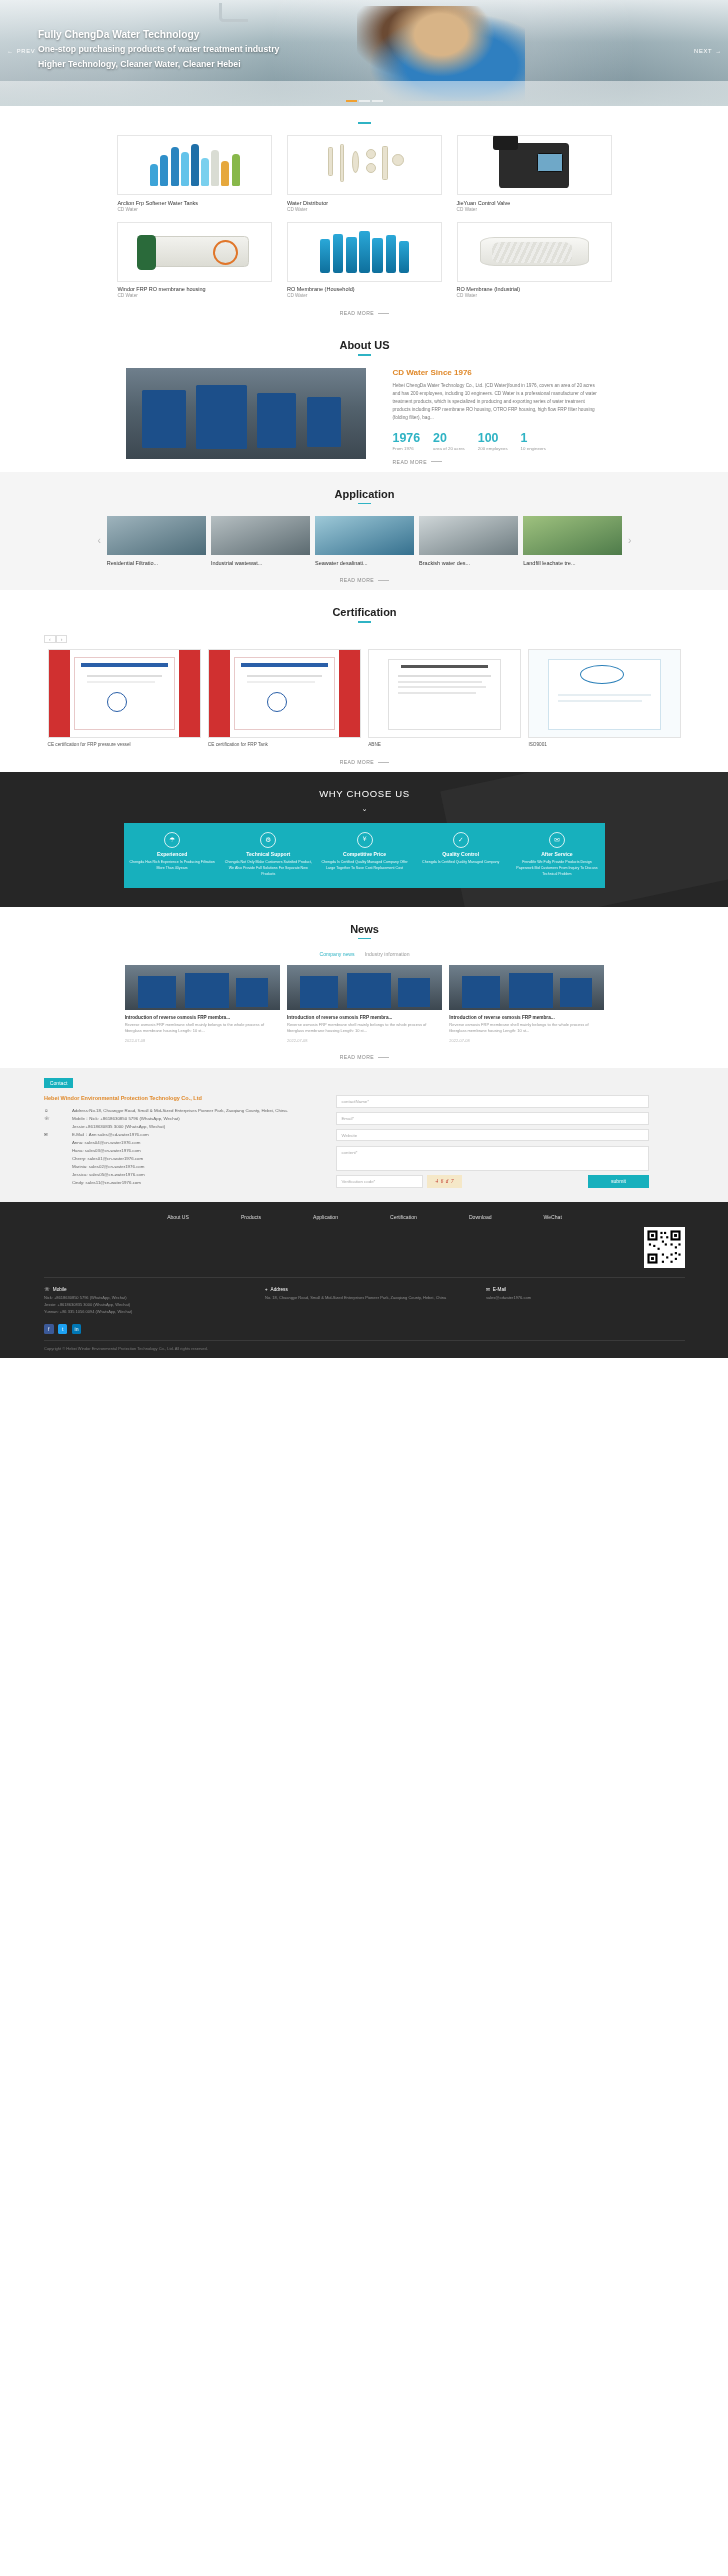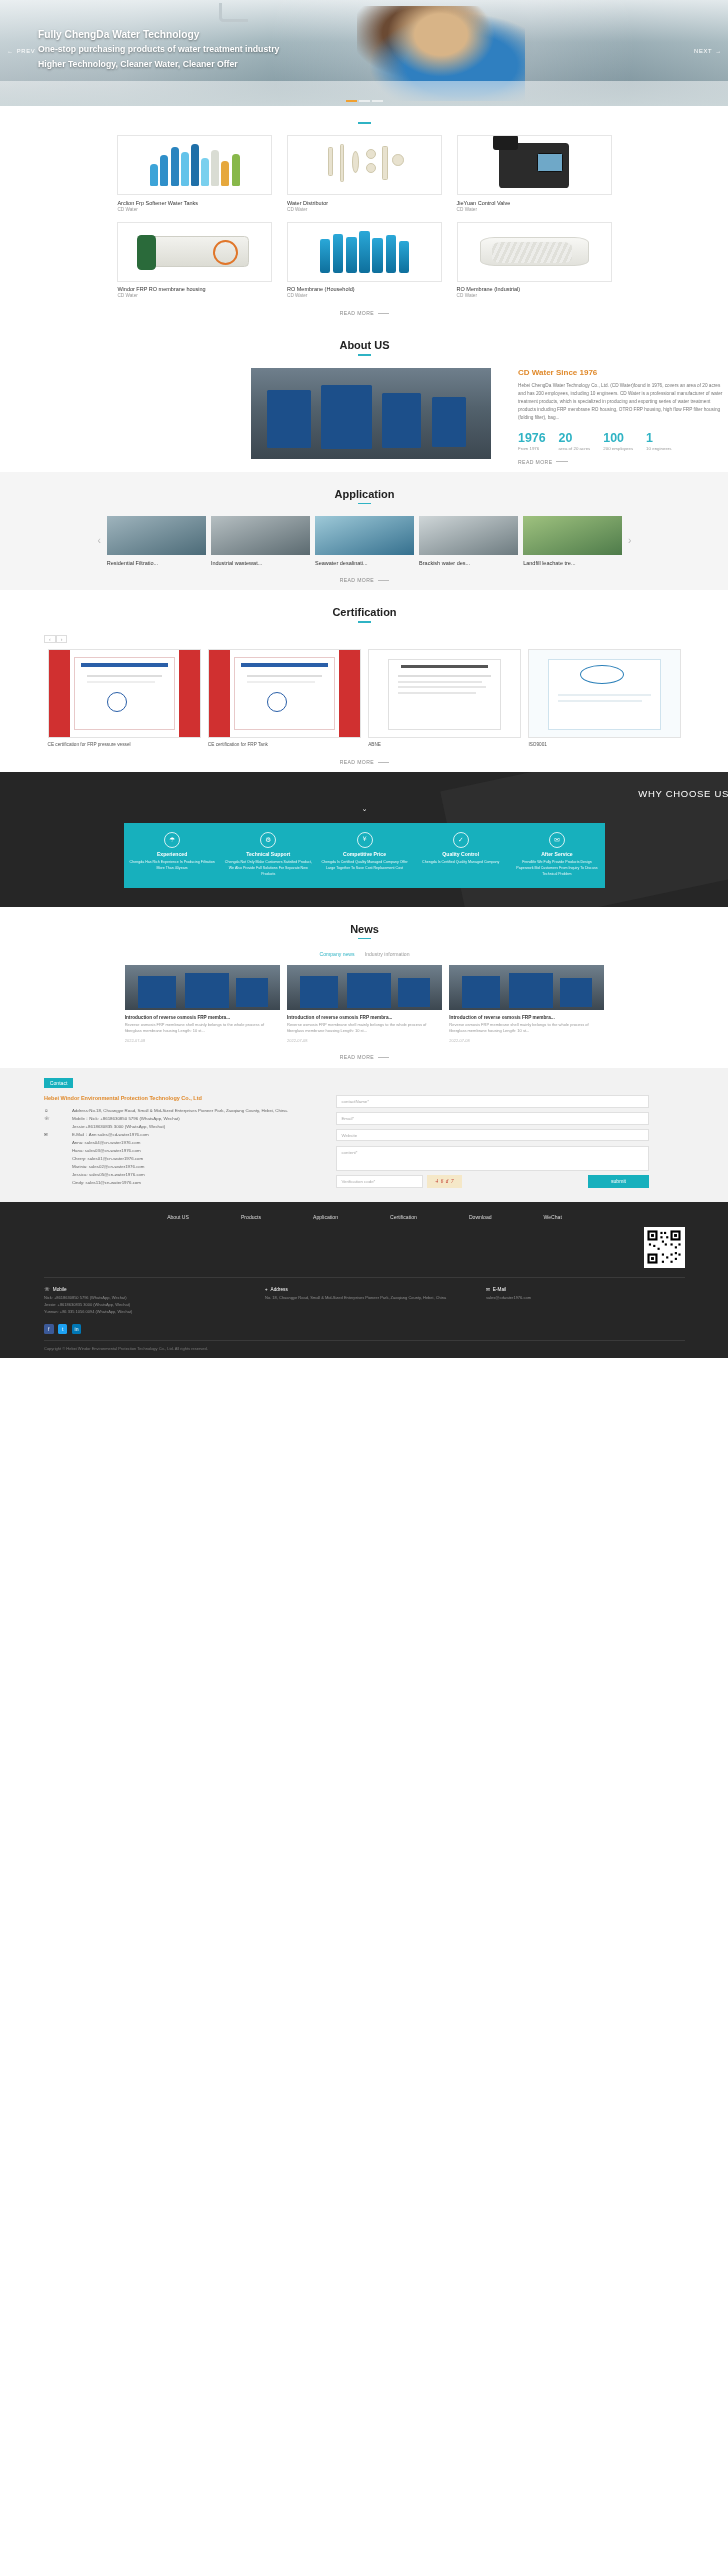--- a/index.html
+++ b/index.html
@@ -140,21 +140,21 @@
   .mhouse .cap { position: absolute; left: -4.4px; top: -2.2px; width: 19px; height: 35px; background: #2a6a3a; border-radius: 4.4px; }
   .mhouse .ring { position: absolute; right: 10.2px; top: 2.9px; width: 25px; height: 25px; border: 2.2px solid #e0762a; border-radius: 50%; }
   
   .hm { display: flex; gap: 2.9px; align-items: flex-end; }
   .hm i { width: 10.2px; background: linear-gradient(180deg,#2aa8d8,#0e6f9c); border-radius: 2.2px; }
   
   .im { width: 109px; height: 29px; background: linear-gradient(180deg,#f7f7f4,#e2e2dc); border-radius: 14.6px/5.8px; border: 0.7px solid #d6d6cf; position: relative; }
   .im:after { content:''; position:absolute; left: 11.7px; top: 4.4px; width: 80px; height: 20.4px; background: repeating-linear-gradient(115deg,#ededea 0 2.9px,#e0e0da 2.9px 5.8px); border-radius: 10.2px/4.4px; }
 
   
-  .about-wrap { display: flex; gap: 27px; justify-content: flex-end; }
+  .about-wrap { display: flex; gap: 27px; justify-content: center; }
   .about-img {
     width: 240px; height: 91px;
     background: linear-gradient(180deg,#6f7f8c 0%,#52616c 45%,#3c4750 100%);
     position: relative; overflow: hidden;
   }
   .about-img .mach { position: absolute; background: #1c4f8a; border-radius: 1.5px; }
   .about-txt { width: 211px; }
   .about-h { font-size: 8px; color: #e08a2c; font-weight: bold; margin-bottom: 5.8px; }
   .about-p { font-size: 4.7px; color: #777; line-height: 1.7; }
   .stats { display: flex; gap: 13px; margin-top: 8.7px; }
@@ -183,21 +183,21 @@
 
   
   .why {
     background: #262626; position: relative; overflow: hidden;
     padding: 16px 0 19px;
   }
   .why:before {
     content: ''; position: absolute; right: -29px; top: -14.6px;
     width: 306px; height: 146px; background: #2e2e2e; transform: rotate(-12deg);
   }
-  .why-t { position: relative; text-align: right; color: #fff; font-size: 9.5px; letter-spacing: 0.7px; }
+  .why-t { position: relative; text-align: center; color: #fff; font-size: 9.5px; letter-spacing: 0.7px; }
   .why-chev { position: relative; text-align: center; color: #fff; font-size: 7.3px; margin-top: 4.4px; }
   .why-bar {
     position: relative; margin: 10.2px auto 0; width: 481px; background: #17b0bd;
     display: flex; padding: 8.7px 0 10.2px;
   }
   .why-item { flex: 1; text-align: center; color: #fff; padding: 0 4.4px; }
   .why-ico {
     width: 16px; height: 16px; border: 0.7px solid rgba(255,255,255,.8);
     border-radius: 50%; margin: 0 auto 3.6px; display: flex;
     align-items: center; justify-content: center; font-size: 6.6px;
@@ -277,21 +277,21 @@
 
 
   <div class="hero">
     <div class="hero-photo"></div>
     <div class="hero-tap"></div>
     <div class="hero-figure"></div>
     <div class="hero-sink"></div>
     <div class="hero-txt">
       <h1>Fully ChengDa Water Technology</h1>
       <h2>One-stop purchasing products of water treatment industry</h2>
-      <h3>Higher Technology, Cleaner Water, Cleaner Offer</h3>
+      <h3>Higher Technology, Cleaner Water, Cleaner Hebei</h3>
     </div>
     <div class="hero-prev">
       <span>←</span>
       <span>PREV</span>
     </div>
     <div class="hero-next">
       <span>NEXT</span>
       <span>→</span>
     </div>
     <div class="hero-dots">

